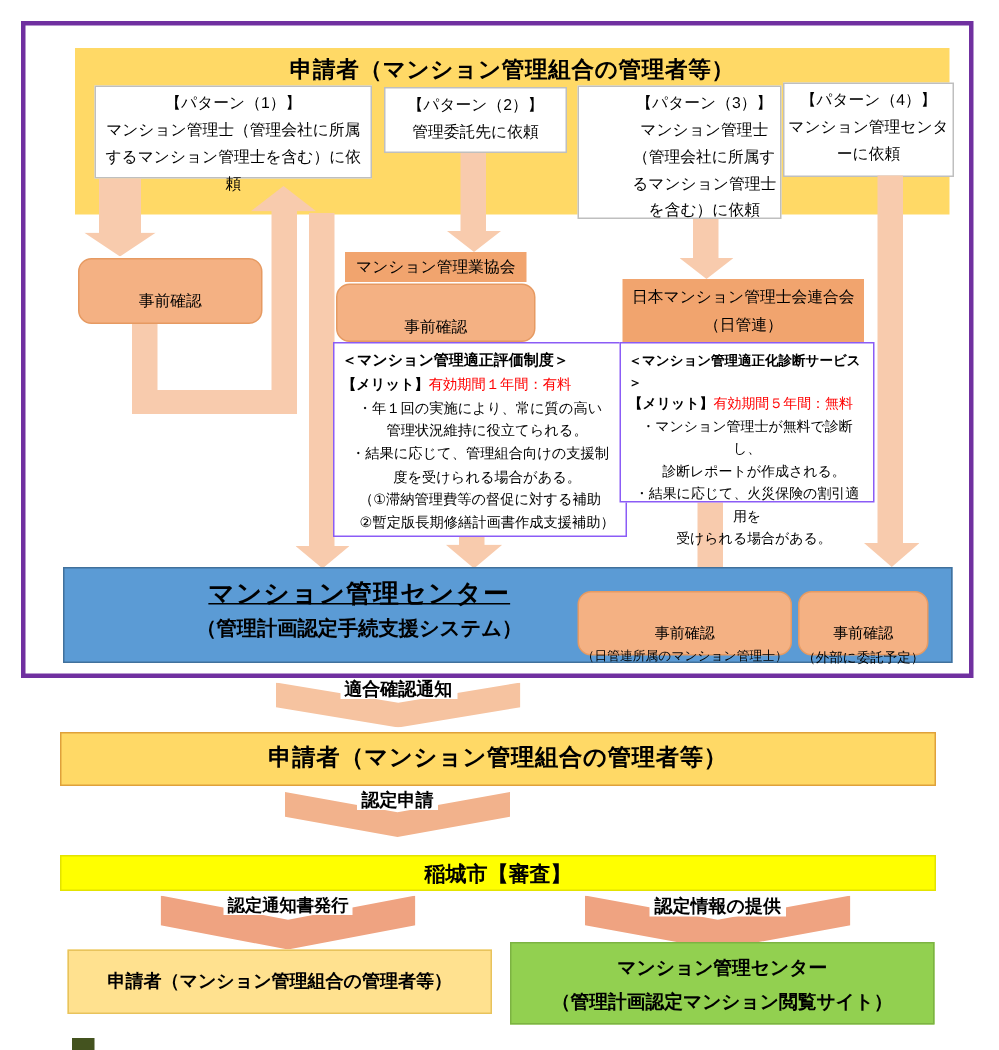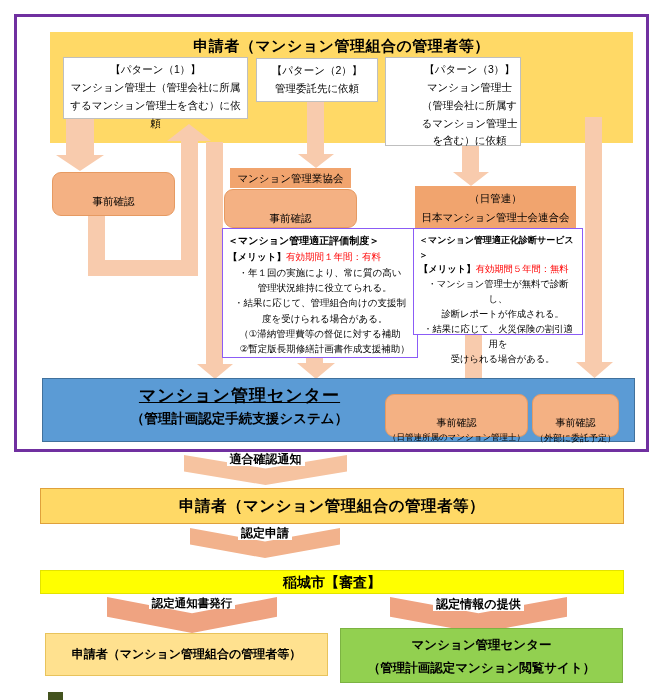--- a/index.html
+++ b/index.html
@@ -100,20 +100,24 @@
     <div>マンション管理士（管理会社に所属するマンション管理士を含む）に依頼</div>
   </div>
   <div class="abs pat pat2 center">
     <div>【パターン（2）】</div>
     <div>管理委託先に依頼</div>
   </div>
   <div class="abs pat pat3 center">
     <div>【パターン（3）】</div>
     <div>マンション管理士（管理会社に所属するマンション管理士を含む）に依頼</div>
   </div>
+  <div class="abs pat pat4 center">
+    <div>【パターン（4）】</div>
+    <div>マンション管理センターに依頼</div>
+  </div>
 
   <div class="abs band" style="left:66px;top:119px;width:28px;height:37px;"></div>
   <div class="abs head-down" style="left:56px;top:155px;width:48px;height:16px;"></div>
 
   <div class="abs band" style="left:88px;top:216px;width:17px;height:60px;"></div>
   <div class="abs band" style="left:88px;top:260px;width:110px;height:16px;"></div>
   <div class="abs band" style="left:181px;top:140px;width:17px;height:136px;"></div>
   <div class="abs head-up" style="left:167px;top:124px;width:44px;height:17px;"></div>
 
   <div class="abs band" style="left:206px;top:142px;width:17px;height:223px;"></div>
@@ -150,22 +154,22 @@
     </div>
     <div class="lines">・年１回の実施により、常に質の高い
 　管理状況維持に役立てられる。
 ・結果に応じて、管理組合向けの支援制
 　度を受けられる場合がある。
 （①滞納管理費等の督促に対する補助
 　②暫定版長期修繕計画書作成支援補助）</div>
   </div>
 
   <div class="abs org org-nikkanren center">
+    <div>日本マンション管理士会連合会</div>
     <div>（日管連）</div>
-    <div>日本マンション管理士会連合会</div>
   </div>
   <div class="abs detail detail-shindan">
     <div class="ttl">＜マンション管理適正化診断サービス＞</div>
     <div>
       <span class="merit-label">【メリット】</span><span class="merit-value">有効期間５年間：無料</span>
     </div>
     <div class="lines">・マンション管理士が無料で診断し、
 　診断レポートが作成される。
 ・結果に応じて、火災保険の割引適用を
 　受けられる場合がある。</div>

